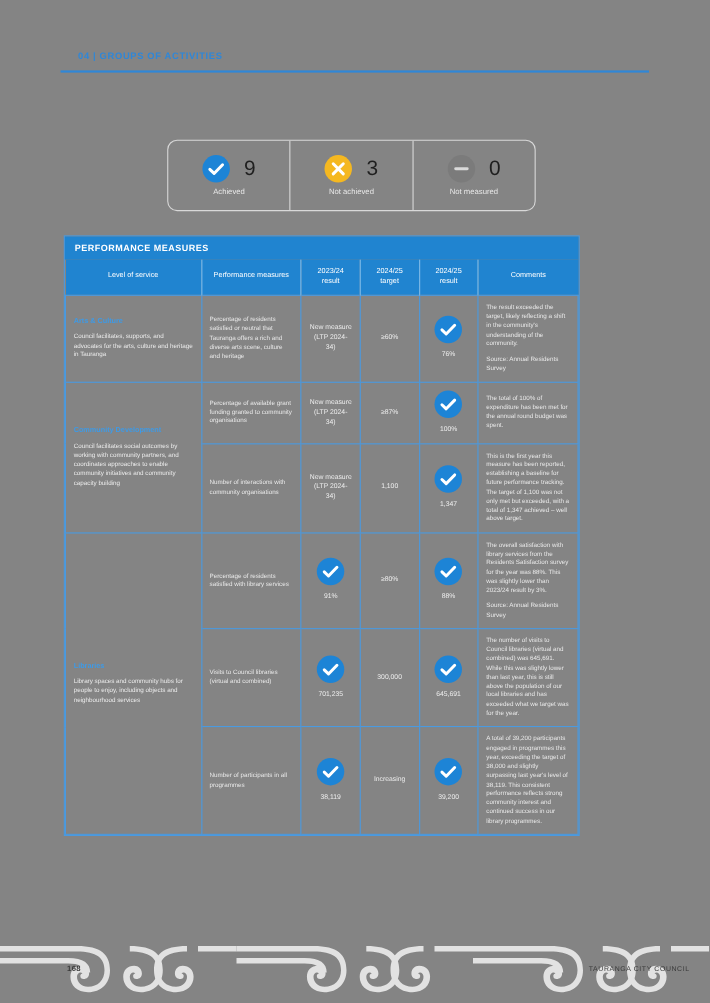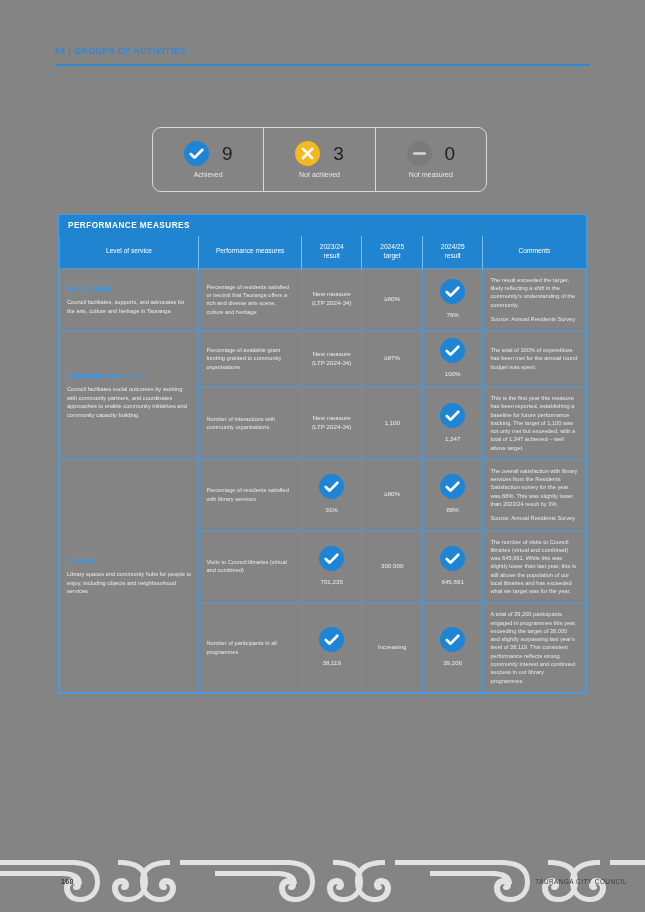--- a/index.html
+++ b/index.html
@@ -21,20 +21,21 @@
     position: absolute;
     left: 55px; top: 46px;
     width: 535px;
   }
   .doc-header-title {
     font-size: 8.5px;
     font-weight: bold;
     letter-spacing: 0.6px;
     color: #2f87d8;
     white-space: nowrap;
+    margin-left: 16px;
   }
   .doc-header-rule {
     margin-top: 8px;
     height: 1.6px;
     background: #2f87d8;
     width: 535px;
   }
 
   
   .summary-pill {
@@ -85,21 +86,21 @@
   }
   .badge svg { display: block; }
   .badge-achieved { background: #1d84d6; }
   .badge-notachieved { background: #f5b820; }
   .badge-notmeasured { background: #7b7b7b; }
 
   
   .table-wrap {
     position: absolute;
     left: 58px; top: 214px;
-    width: 529px;
+    width: 469px;
     border: 1.2px solid #4a9ae0;
   }
   .table-banner {
     background: #2084d0;
     color: #ffffff;
     font-size: 8.2px;
     font-weight: bold;
     letter-spacing: 0.45px;
     padding: 6px 9px 6px 9px;
   }

